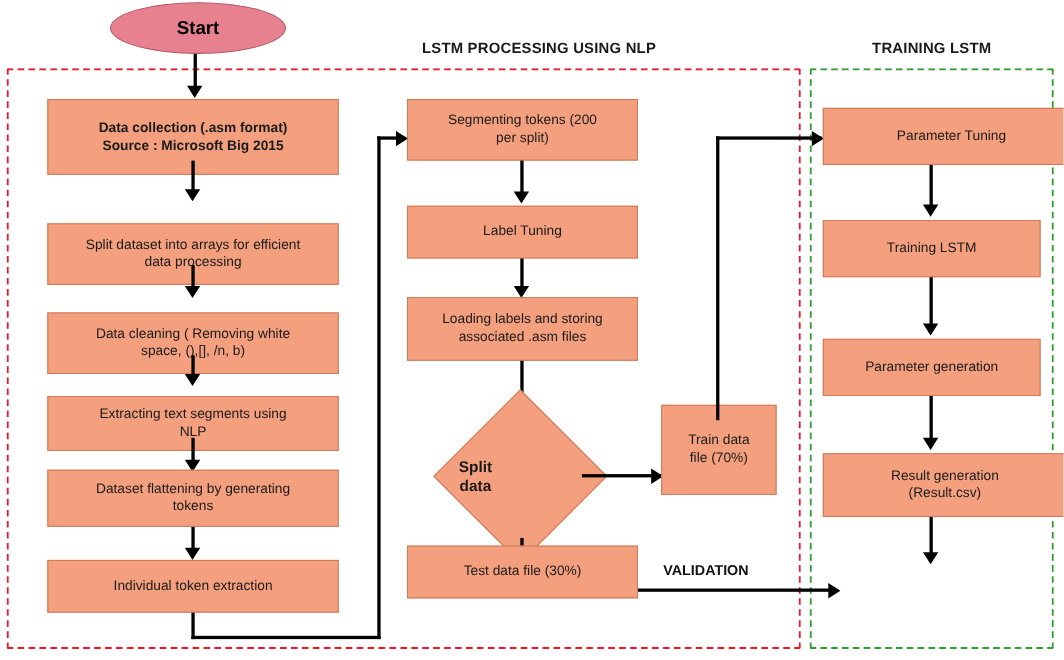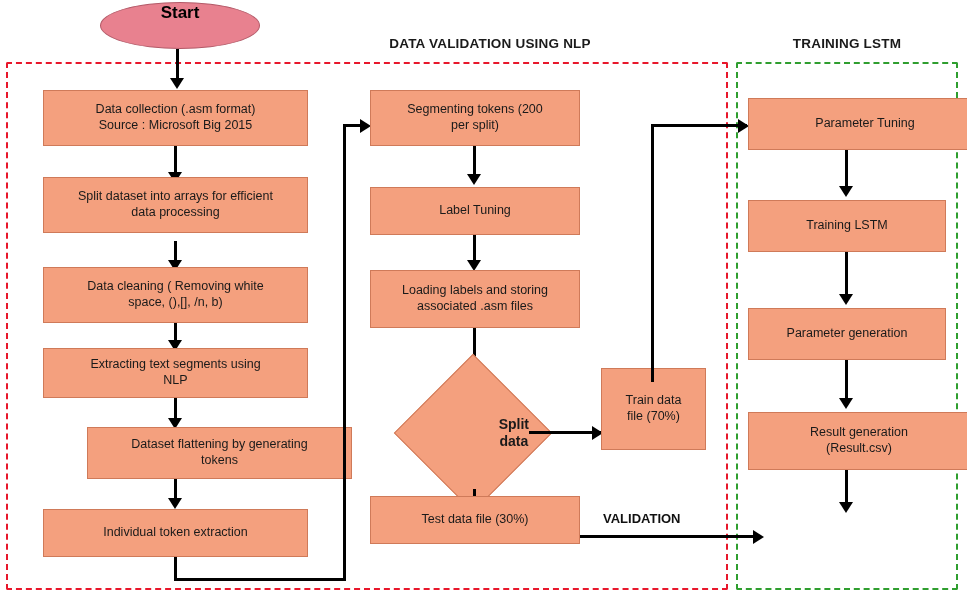--- a/index.html
+++ b/index.html
@@ -47,21 +47,21 @@
     font-size: 12.5px;
     color: #1a1a1a;
     line-height: 1.25;
     padding: 2px 5px;
   }
   .terminator {
     position: absolute;
     box-sizing: border-box;
     border-radius: 50%;
     display: flex;
-    align-items: flex-start;
+    align-items: center;
     justify-content: center;
     font-size: 17px;
     font-weight: bold;
     color: #000000;
   }
   .term-start {
     background: #e8818f;
     border: 1.5px solid #b35a68;
   }
   .term-end {
@@ -83,21 +83,21 @@
     box-sizing: border-box;
   }
   .diamond-label {
     position: absolute;
     left: 0;
     top: 0;
     width: 100%;
     height: 100%;
     display: flex;
     align-items: center;
-    justify-content: flex-end;
+    justify-content: flex-start;
     text-align: center;
     font-size: 14px;
     font-weight: bold;
     color: #1a1a1a;
     line-height: 1.2;
   }
   .vline {
     position: absolute;
     background: #000000;
     width: 3px;
@@ -132,66 +132,66 @@
   }
 </style>
 </head>
 <body>
 
 <div id="canvas">
 
   <div class="region region-nlp" style="left:6px; top:62px; width:722px; height:528px;"></div>
   <div class="region region-lstm" style="left:736px; top:62px; width:222px; height:528px;"></div>
 
-  <div class="region-title" style="left:330px; top:36px; width:320px;">DATA VALIDATION USING NLP</div>
+  <div class="region-title" style="left:330px; top:36px; width:320px;">LSTM PROCESSING USING NLP</div>
   <div class="region-title" style="left:737px; top:36px; width:220px;">TRAINING LSTM</div>
 
   <div class="terminator term-start" style="left:100px; top:2px; width:160px; height:47px;">
     <span>Start</span>
   </div>
   <div class="vline" style="left:176px; top:49px; height:33px;"></div>
   <div class="arrow-down" style="left:170px; top:78px;"></div>
 
-  <div class="box" style="left:43px; top:90px; width:265px; height:56px;">
+  <div class="box" style="left:43px; top:90px; width:265px; height:69px;font-weight:bold;">
     <span>
       <span>Data collection (.asm format)</span><br>
       <span>Source : Microsoft Big 2015</span>
     </span>
   </div>
   <div class="vline" style="left:174px; top:146px; height:30px;"></div>
   <div class="arrow-down" style="left:168px; top:172px;"></div>
 
-  <div class="box" style="left:43px; top:177px; width:265px; height:56px;">
+  <div class="box" style="left:43px; top:203px; width:265px; height:56px;">
     <span>
       <span>Split dataset into arrays for efficient</span><br>
       <span>data processing</span>
     </span>
   </div>
   <div class="vline" style="left:174px; top:241px; height:24px;"></div>
   <div class="arrow-down" style="left:168px; top:260px;"></div>
 
-  <div class="box" style="left:43px; top:267px; width:265px; height:56px;">
+  <div class="box" style="left:43px; top:284px; width:265px; height:56px;">
     <span>
       <span>Data cleaning ( Removing white</span><br>
       <span>space, (),[], /n, b)</span>
     </span>
   </div>
   <div class="vline" style="left:174px; top:323px; height:22px;"></div>
   <div class="arrow-down" style="left:168px; top:340px;"></div>
 
-  <div class="box" style="left:43px; top:348px; width:265px; height:50px;">
+  <div class="box" style="left:43px; top:360px; width:265px; height:50px;">
     <span>
       <span>Extracting text segments using</span><br>
       <span>NLP</span>
     </span>
   </div>
   <div class="vline" style="left:174px; top:398px; height:24px;"></div>
   <div class="arrow-down" style="left:168px; top:418px;"></div>
 
-  <div class="box" style="left:43px; top:427px; width:265px; height:52px;margin-left:44px;">
+  <div class="box" style="left:43px; top:427px; width:265px; height:52px;">
     <span>
       <span>Dataset flattening by generating</span><br>
       <span>tokens</span>
     </span>
   </div>
   <div class="vline" style="left:174px; top:479px; height:24px;"></div>
   <div class="arrow-down" style="left:168px; top:498px;"></div>
 
   <div class="box" style="left:43px; top:509px; width:265px; height:48px;">
     <span>Individual token extraction</span>

